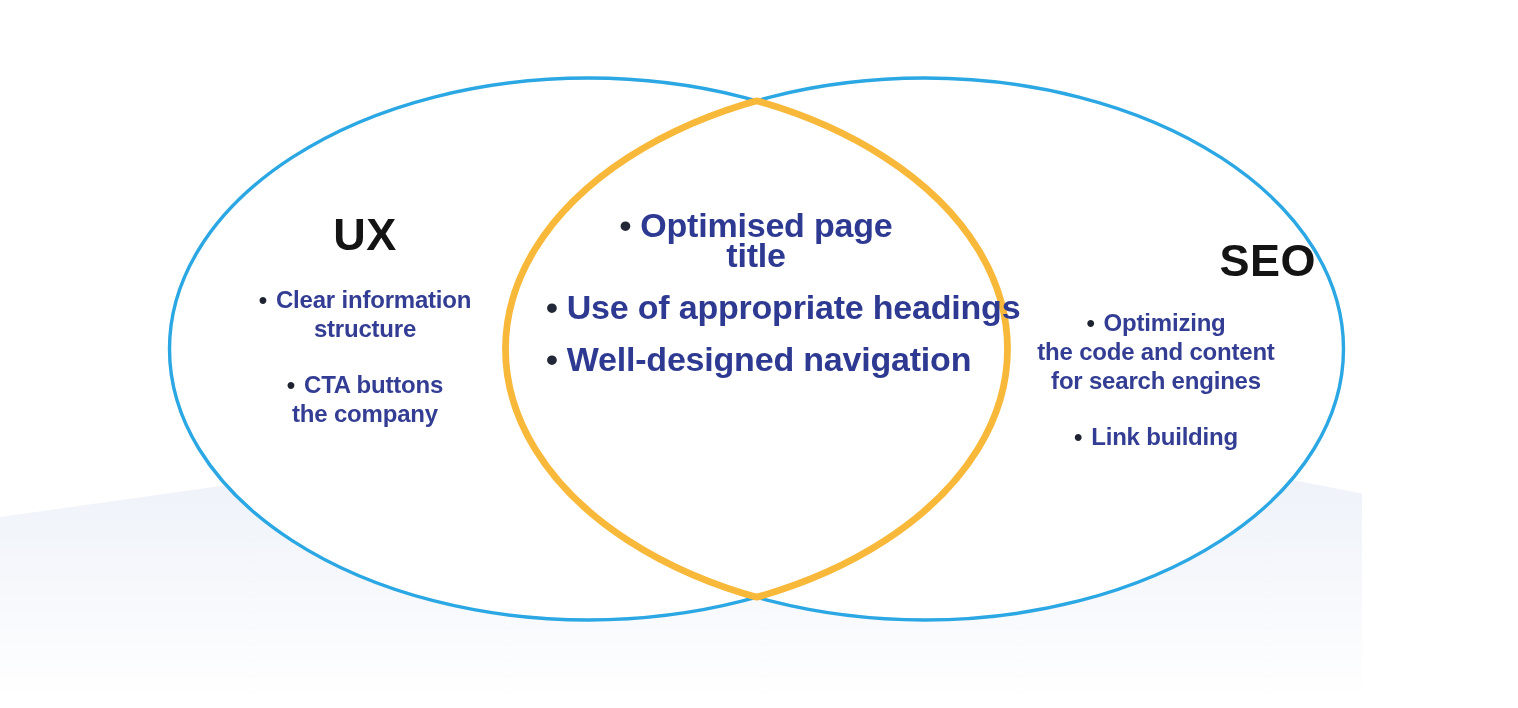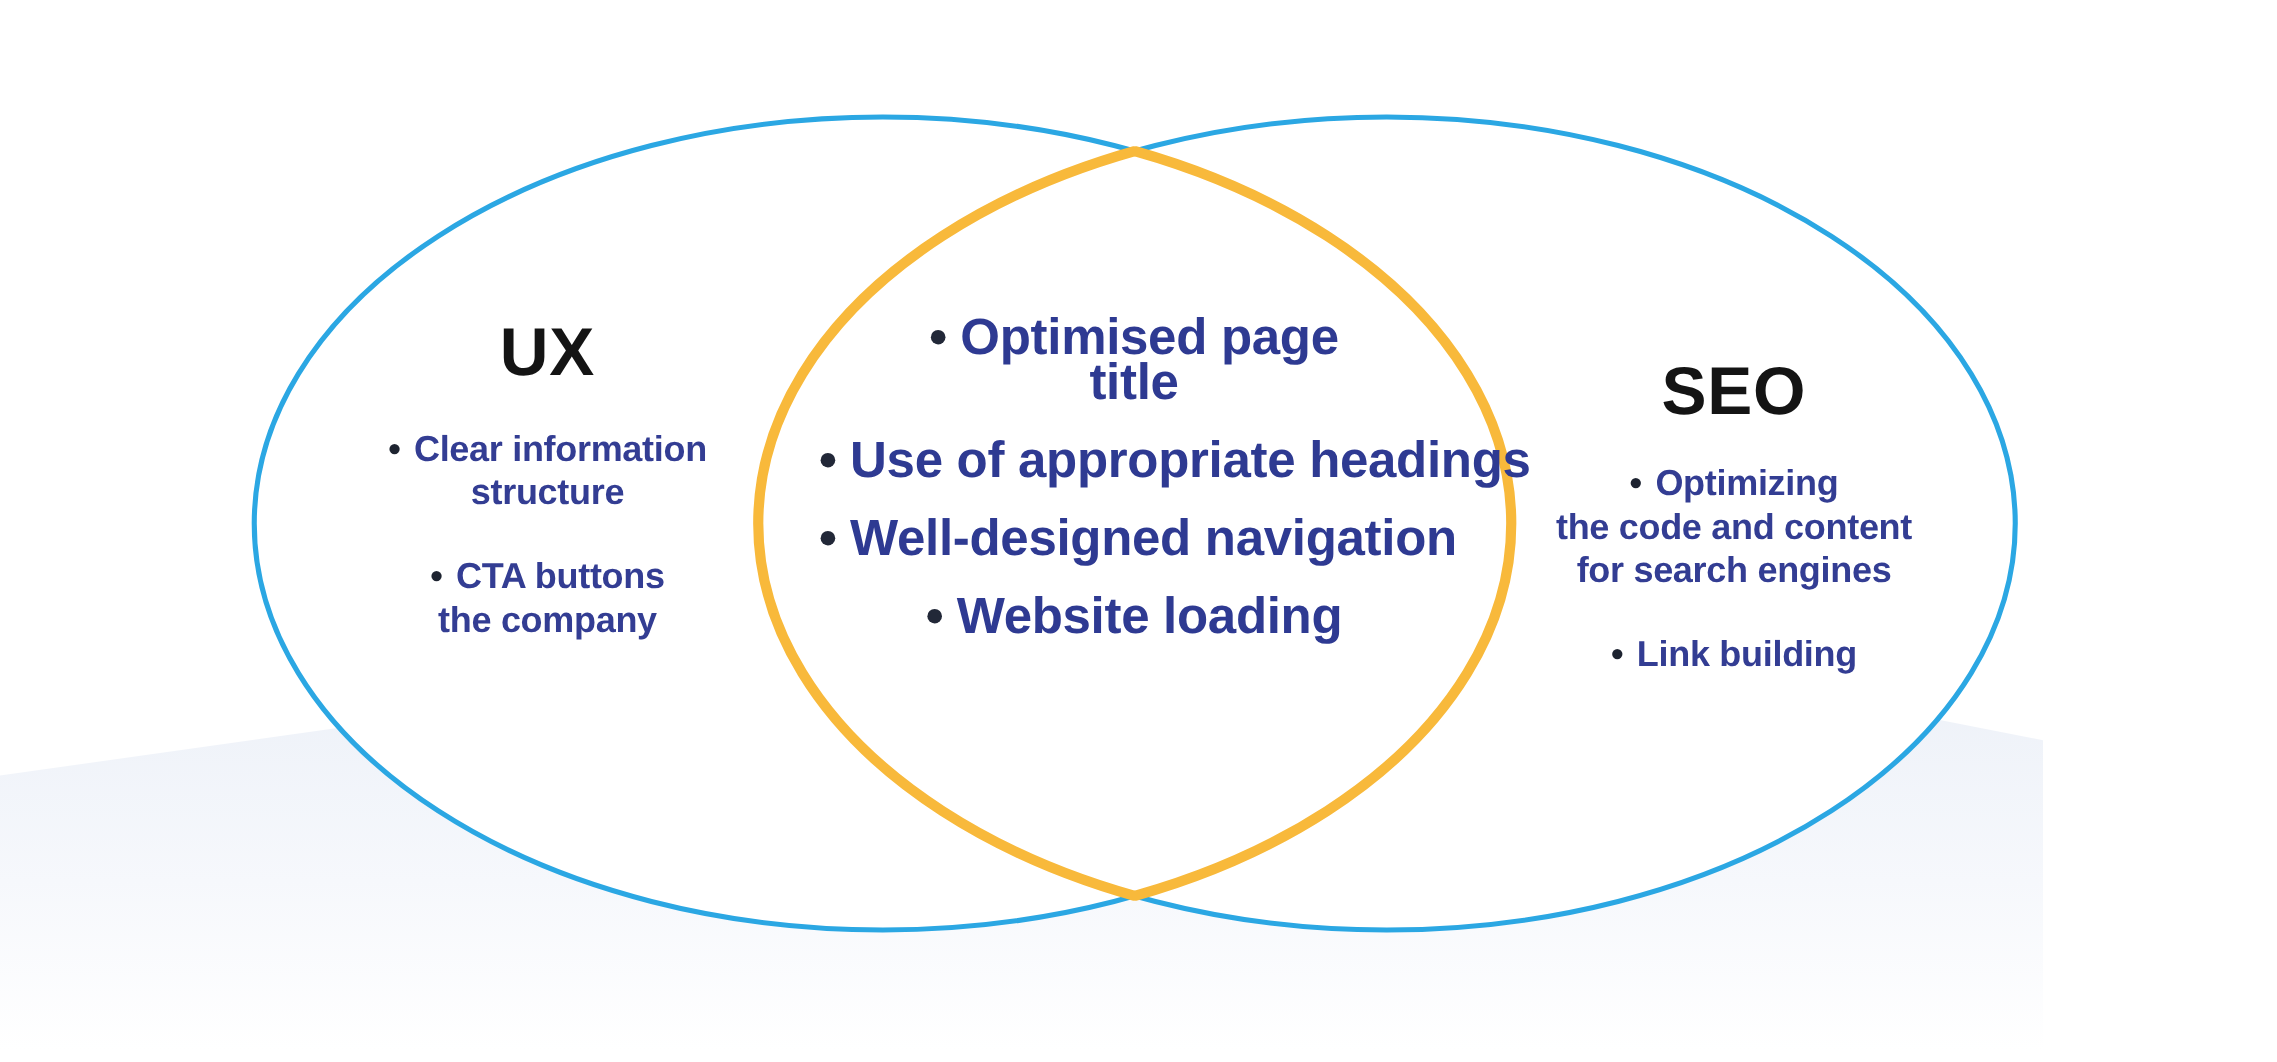--- a/index.html
+++ b/index.html
@@ -18,21 +18,21 @@
   .col-mid   { left: 546px; top: 210px; width: 420px; }
   .col-right { left: 996px; top: 237px; width: 320px; }
 
   .heading {
     font-size: 45px;
     font-weight: 700;
     color: #141414;
     line-height: 46px;
     letter-spacing: 0.5px;
   }
-  .col-right .heading { line-height: 48px; }
+  .col-right .heading { line-height: 48px; text-align: right; }
 
   .items { display: flex; flex-direction: column; }
   .col-left  .items { margin-top: 27px; gap: 27px; align-items: center; }
   .col-right .items { margin-top: 23px; gap: 27px; }
   .col-mid   .items { gap: 22px; }
 
   .item {
     font-size: 24px;
     font-weight: 600;
     line-height: 29px;
@@ -104,21 +104,20 @@
         <div class="line"><span class="bullet">•</span><span>Optimised page</span></div>
         <div class="line">title</div>
       </div>
       <div class="item">
         <div class="line"><span class="bullet">•</span><span>Use of appropriate headings</span></div>
       </div>
       <div class="item">
         <div class="line"><span class="bullet">•</span><span>Well-designed navigation</span></div>
       </div>
       <div class="item">
-        <div class="line"><span class="bullet">•</span><span>Website loading</span></div>
       </div>
     </div>
   </div>
 
   <div class="col col-right">
     <div class="heading">SEO</div>
     <div class="items">
       <div class="item">
         <div class="line"><span class="bullet">•</span><span>Optimizing</span></div>
         <div class="line">the code and content</div>

